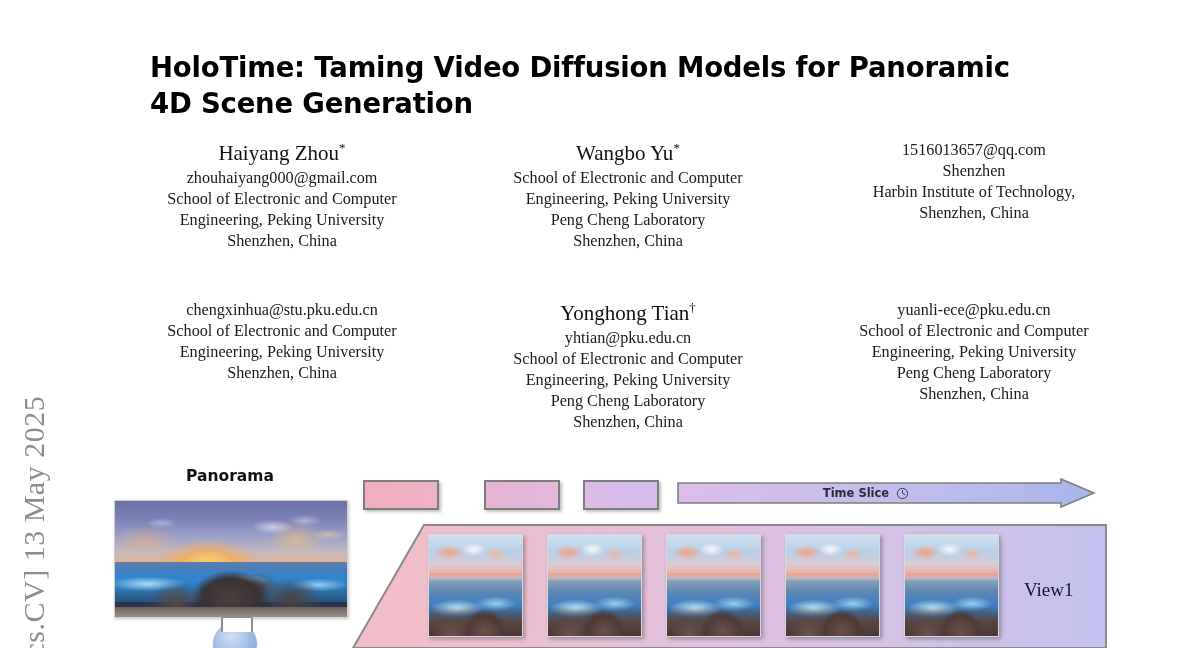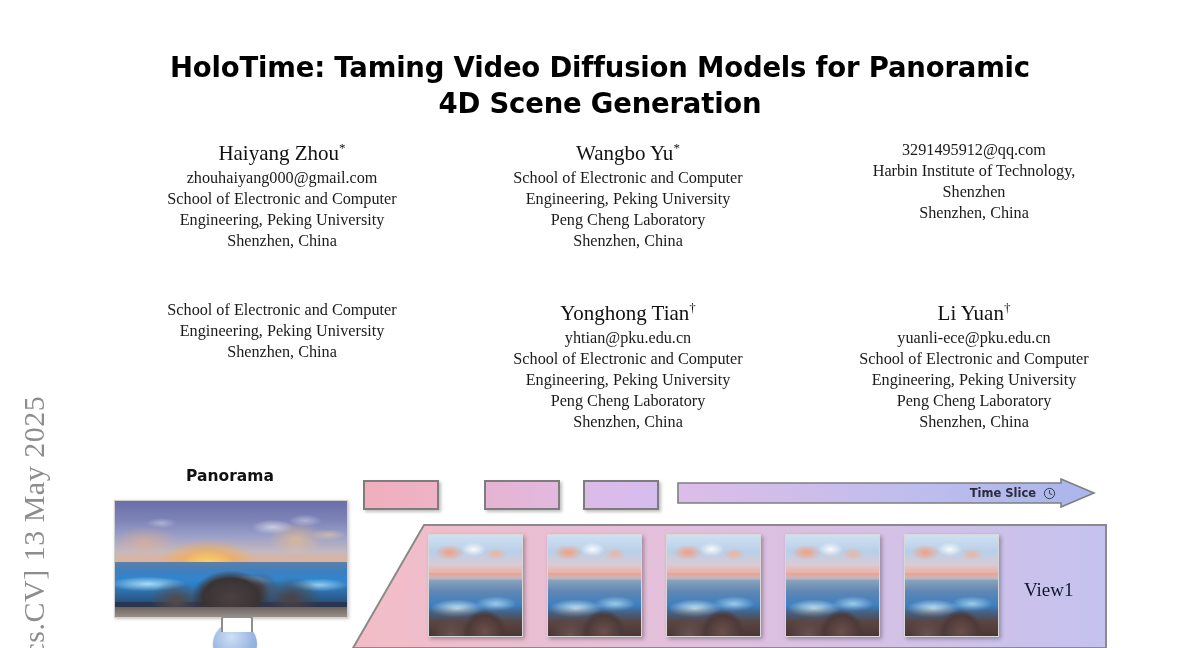--- a/index.html
+++ b/index.html
@@ -31,21 +31,20 @@
     color: #8d8d8d;
     white-space: nowrap;
   }
 
   
   .paper-title {
     position: absolute;
     left: 150px;
     top: 50px;
     width: 900px;
-    text-align: center;
     font-family: "DejaVu Sans", sans-serif;
     font-weight: bold;
     font-size: 27.5px;
     line-height: 1.30;
     letter-spacing: -0.2px;
     color: #000000;
   }
 
   
   .authors-grid {
@@ -198,21 +197,21 @@
   }
   .time-arrow svg { display:block; width:100%; height:100%; }
   .time-arrow-label {
     position: absolute;
     left: 676px;
     top: 23px;
     width: 380px;
     height: 30px;
     display: flex;
     align-items: center;
-    justify-content: flex-end;
+    justify-content: center;
     gap: 7px;
     font-family: "DejaVu Sans", sans-serif;
     font-weight: bold;
     font-size: 11.5px;
     color: #2b2b3a;
     pointer-events: none;
   }
 
   
   .band {
@@ -294,46 +293,46 @@
 
   <div class="author-block">
     <div class="author-name"><span>Wangbo Yu</span><sup>*</sup></div>
     <div class="author-line">School of Electronic and Computer</div>
     <div class="author-line">Engineering, Peking University</div>
     <div class="author-line">Peng Cheng Laboratory</div>
     <div class="author-line">Shenzhen, China</div>
   </div>
 
   <div class="author-block">
-    <div class="author-line author-email">3291495912@qq.com</div>
+    <div class="author-line author-email">1516013657@qq.com</div>
+    <div class="author-line">Shenzhen</div>
     <div class="author-line">Harbin Institute of Technology,</div>
-    <div class="author-line">Shenzhen</div>
     <div class="author-line">Shenzhen, China</div>
   </div>
 </div>
 
 <div class="authors-grid authors-row2">
 
   <div class="author-block">
+    <div class="author-line author-email">chengxinhua@stu.pku.edu.cn</div>
     <div class="author-line">School of Electronic and Computer</div>
     <div class="author-line">Engineering, Peking University</div>
     <div class="author-line">Shenzhen, China</div>
   </div>
 
   <div class="author-block">
     <div class="author-name"><span>Yonghong Tian</span><sup>†</sup></div>
     <div class="author-line author-email">yhtian@pku.edu.cn</div>
     <div class="author-line">School of Electronic and Computer</div>
     <div class="author-line">Engineering, Peking University</div>
     <div class="author-line">Peng Cheng Laboratory</div>
     <div class="author-line">Shenzhen, China</div>
   </div>
 
   <div class="author-block">
-    <div class="author-name"><span>Li Yuan</span><sup>†</sup></div>
     <div class="author-line author-email">yuanli-ece@pku.edu.cn</div>
     <div class="author-line">School of Electronic and Computer</div>
     <div class="author-line">Engineering, Peking University</div>
     <div class="author-line">Peng Cheng Laboratory</div>
     <div class="author-line">Shenzhen, China</div>
   </div>
 </div>
 
 <div class="figure">
 

